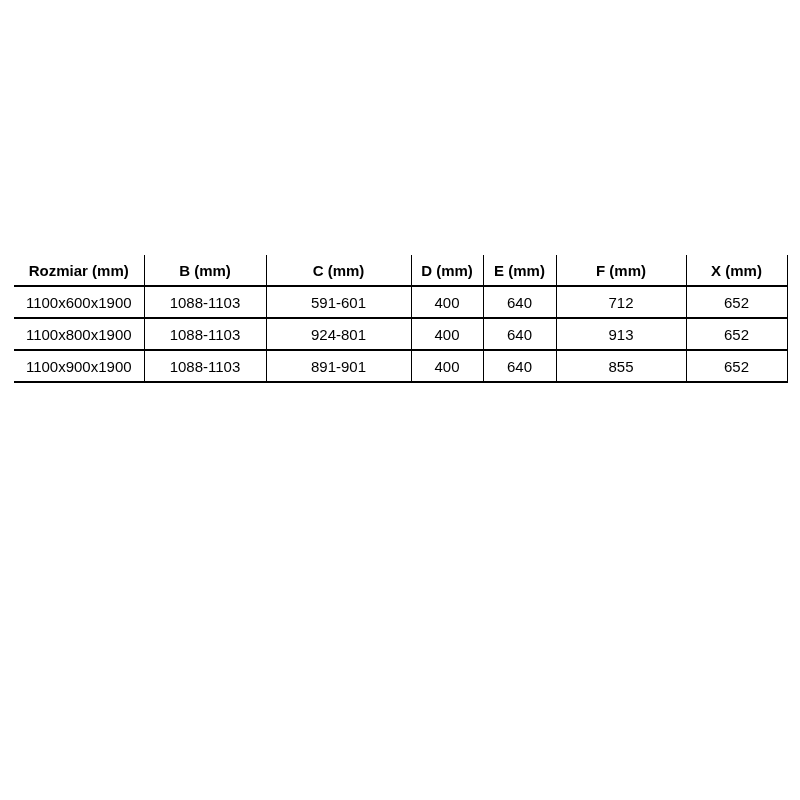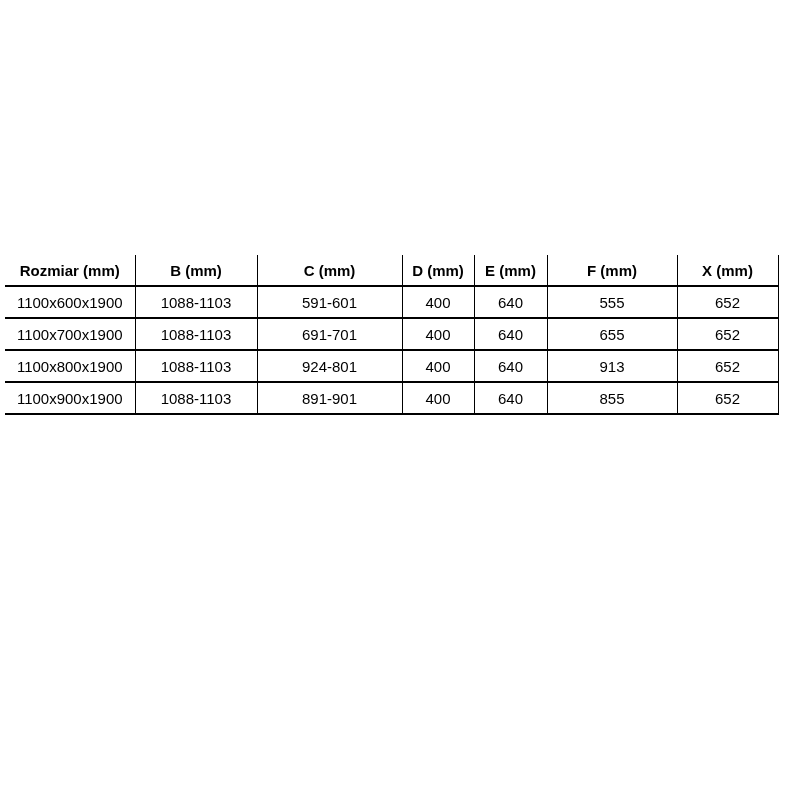--- a/index.html
+++ b/index.html
@@ -9,21 +9,21 @@
   body {
     width: 800px;
     height: 800px;
     background: #ffffff;
     position: relative;
     font-family: "Liberation Sans", sans-serif;
     color: #000000;
   }
   .spec-table-wrap {
     position: absolute;
-    left: 5px;
+    left: 14px;
     top: 255px;
   }
   table.spec-table {
     border-collapse: collapse;
     table-layout: fixed;
   }
   table.spec-table th,
   table.spec-table td {
     border-left: none;
     border-top: none;
@@ -74,30 +74,21 @@
           <th>X (mm)</th>
         </tr>
     </thead>
     <tbody>
         <tr>
           <td>1100x600x1900</td>
           <td>1088-1103</td>
           <td>591-601</td>
           <td>400</td>
           <td>640</td>
-          <td>555</td>
-          <td>652</td>
-        </tr>
-        <tr>
-          <td>1100x700x1900</td>
-          <td>1088-1103</td>
-          <td>691-701</td>
-          <td>400</td>
-          <td>640</td>
-          <td>655</td>
+          <td>712</td>
           <td>652</td>
         </tr>
         <tr>
           <td>1100x800x1900</td>
           <td>1088-1103</td>
           <td>924-801</td>
           <td>400</td>
           <td>640</td>
           <td>913</td>
           <td>652</td>

